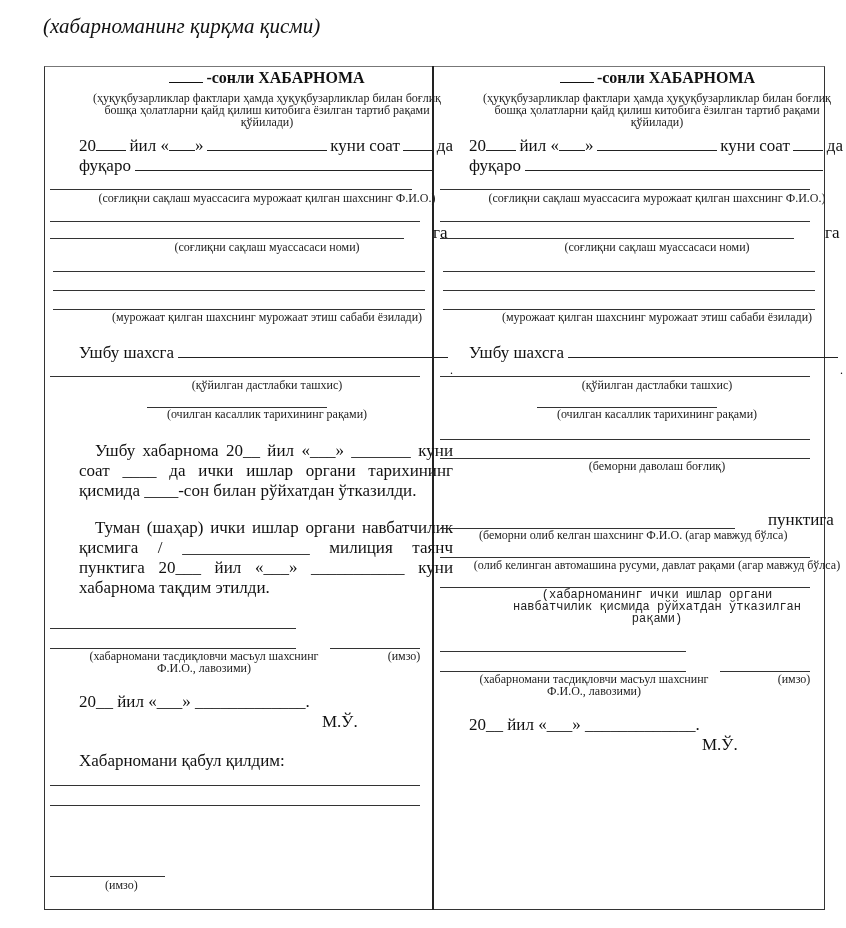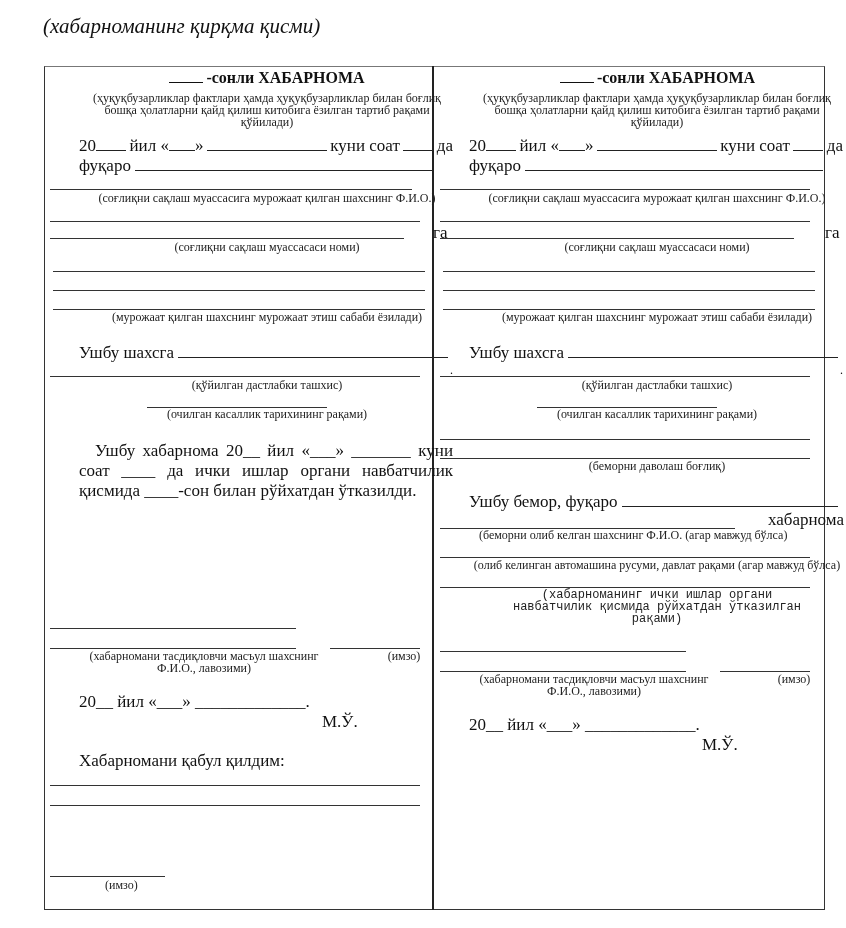--- a/index.html
+++ b/index.html
@@ -65,21 +65,22 @@
   <div class="abs big" style="top:276px;">
     <span>Ушбу шахсга</span>
     <span class="u" style="width:270px"></span>
   </div>
   <div class="line" style="top:310px;left:0;width:370px;"></div>
   <div class="abs big" style="top:294px;left:371px;font-size:12px;">.</div>
   <div class="abs hint" style="top:313px;width:376px;">(қўйилган дастлабки ташхис)</div>
   <div class="line" style="top:341px;left:97px;width:180px;"></div>
   <div class="abs hint" style="top:342px;width:376px;">(очилган касаллик тарихининг рақами)</div>
 
-  <div class="abs para" style="top:375px;width:374px;text-indent:16px;">Ушбу хабарнома 20__ йил «___» _______ куни соат ____ да ички ишлар органи навбатчилик қисмида ____-сон билан рўйхатдан ўтказилди.</div>
+  <div class="abs para" style="top:375px;width:374px;text-indent:16px;">Ушбу хабарнома 20__ йил «___» _______ куни соат ____ да ички ишлар органи тарихининг қисмида ____-сон билан рўйхатдан ўтказилди.</div>
+  <div class="abs para" style="top:452px;width:374px;text-indent:16px;">Туман (шаҳар) ички ишлар органи навбатчилик қисмига / _______________ милиция таянч пунктига 20___ йил «___» ___________ куни хабарнома тақдим этилди.</div>
 
   <div class="line" style="top:562px;left:0;width:246px;"></div>
   <div class="line" style="top:582px;left:0;width:246px;"></div>
   <div class="line" style="top:582px;left:280px;width:90px;"></div>
   <div class="abs hint" style="top:584px;left:0;width:250px;">(хабарномани тасдиқловчи масъул шахснинг Ф.И.О., лавозими)</div>
   <div class="abs hint" style="top:584px;left:280px;width:90px;">(имзо)</div>
 
   <div class="abs big" style="top:626px;">20__ йил «___» _____________.</div>
   <div class="abs mu" style="top:646px;left:243px;">М.Ў.</div>
 
@@ -129,26 +130,22 @@
   <div class="line" style="top:310px;left:0;width:370px;"></div>
   <div class="abs big" style="top:294px;left:371px;font-size:12px;">.</div>
   <div class="abs hint" style="top:313px;width:376px;">(қўйилган дастлабки ташхис)</div>
   <div class="line" style="top:341px;left:97px;width:180px;"></div>
   <div class="abs hint" style="top:342px;width:376px;">(очилган касаллик тарихининг рақами)</div>
 
   <div class="line" style="top:373px;left:0;width:370px;"></div>
   <div class="line" style="top:392px;left:0;width:370px;"></div>
   <div class="abs hint" style="top:394px;width:376px;">(беморни даволаш боғлиқ)</div>
 
-  <div class="abs big" style="top:425px;">
-    <span>Ушбу бемор, фуқаро</span>
-    <span class="u" style="width:216px"></span>
-  </div>
   <div class="line" style="top:462px;left:0;width:295px;"></div>
-  <div class="abs big" style="top:444px;left:299px;">хабарнома</div>
+  <div class="abs big" style="top:444px;left:299px;">пунктига</div>
   <div class="abs hint" style="top:463px;left:10px;">(беморни олиб келган шахснинг Ф.И.О. (агар мавжуд бўлса)</div>
   <div class="line" style="top:491px;left:0;width:370px;"></div>
   <div class="abs hint" style="top:493px;width:376px;">(олиб келинган автомашина русуми, давлат рақами (агар мавжуд бўлса)</div>
   <div class="line" style="top:521px;left:0;width:370px;"></div>
   <div class="abs hint" style="top:523px;left:30px;width:316px;font-family:Liberation Mono, monospace;">(хабарноманинг ички ишлар органи навбатчилик қисмида рўйхатдан ўтказилган рақами)</div>
 
   <div class="line" style="top:585px;left:0;width:246px;"></div>
   <div class="line" style="top:605px;left:0;width:246px;"></div>
   <div class="line" style="top:605px;left:280px;width:90px;"></div>
   <div class="abs hint" style="top:607px;left:0;width:250px;">(хабарномани тасдиқловчи масъул шахснинг Ф.И.О., лавозими)</div>

